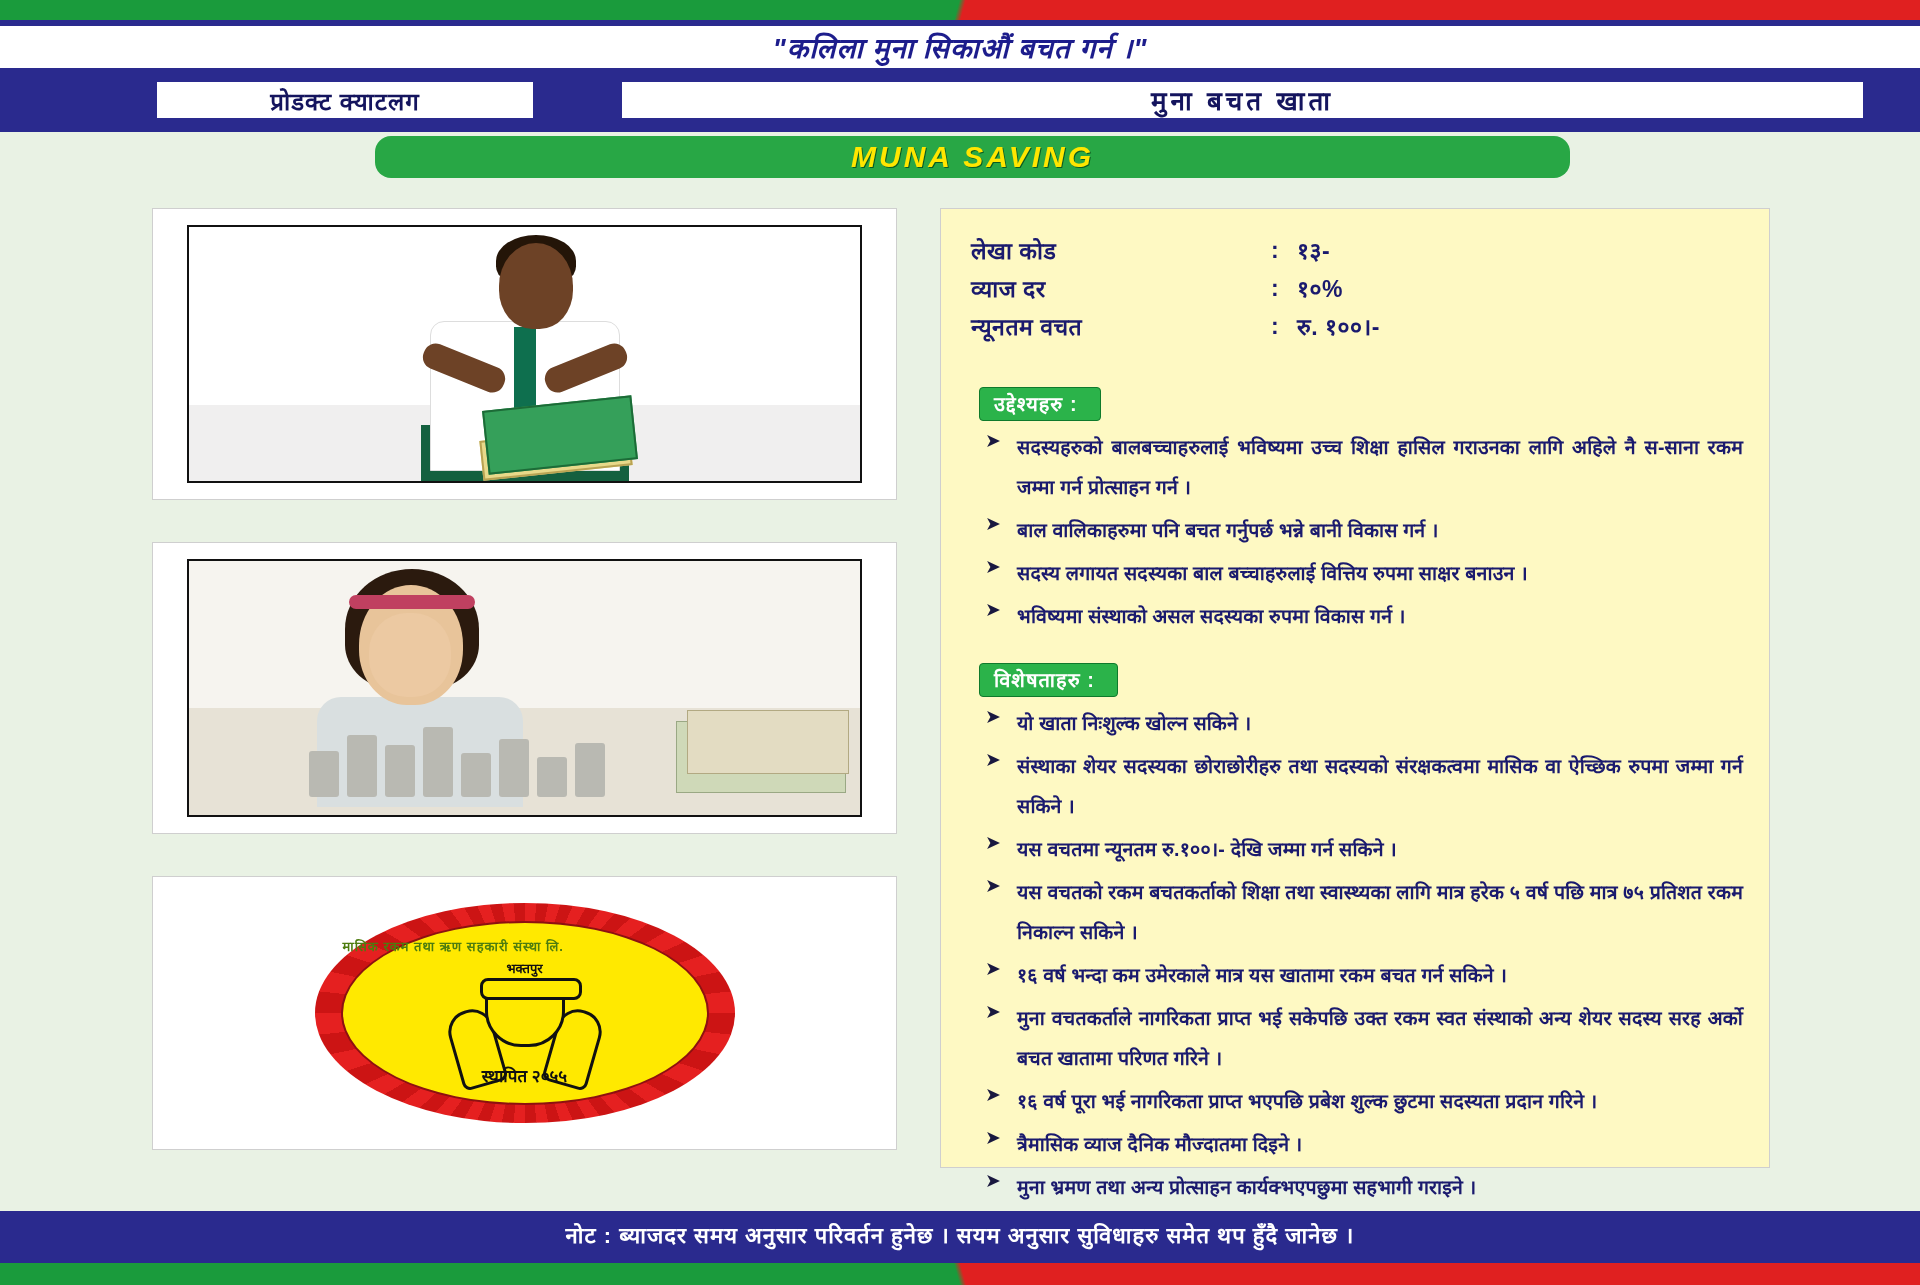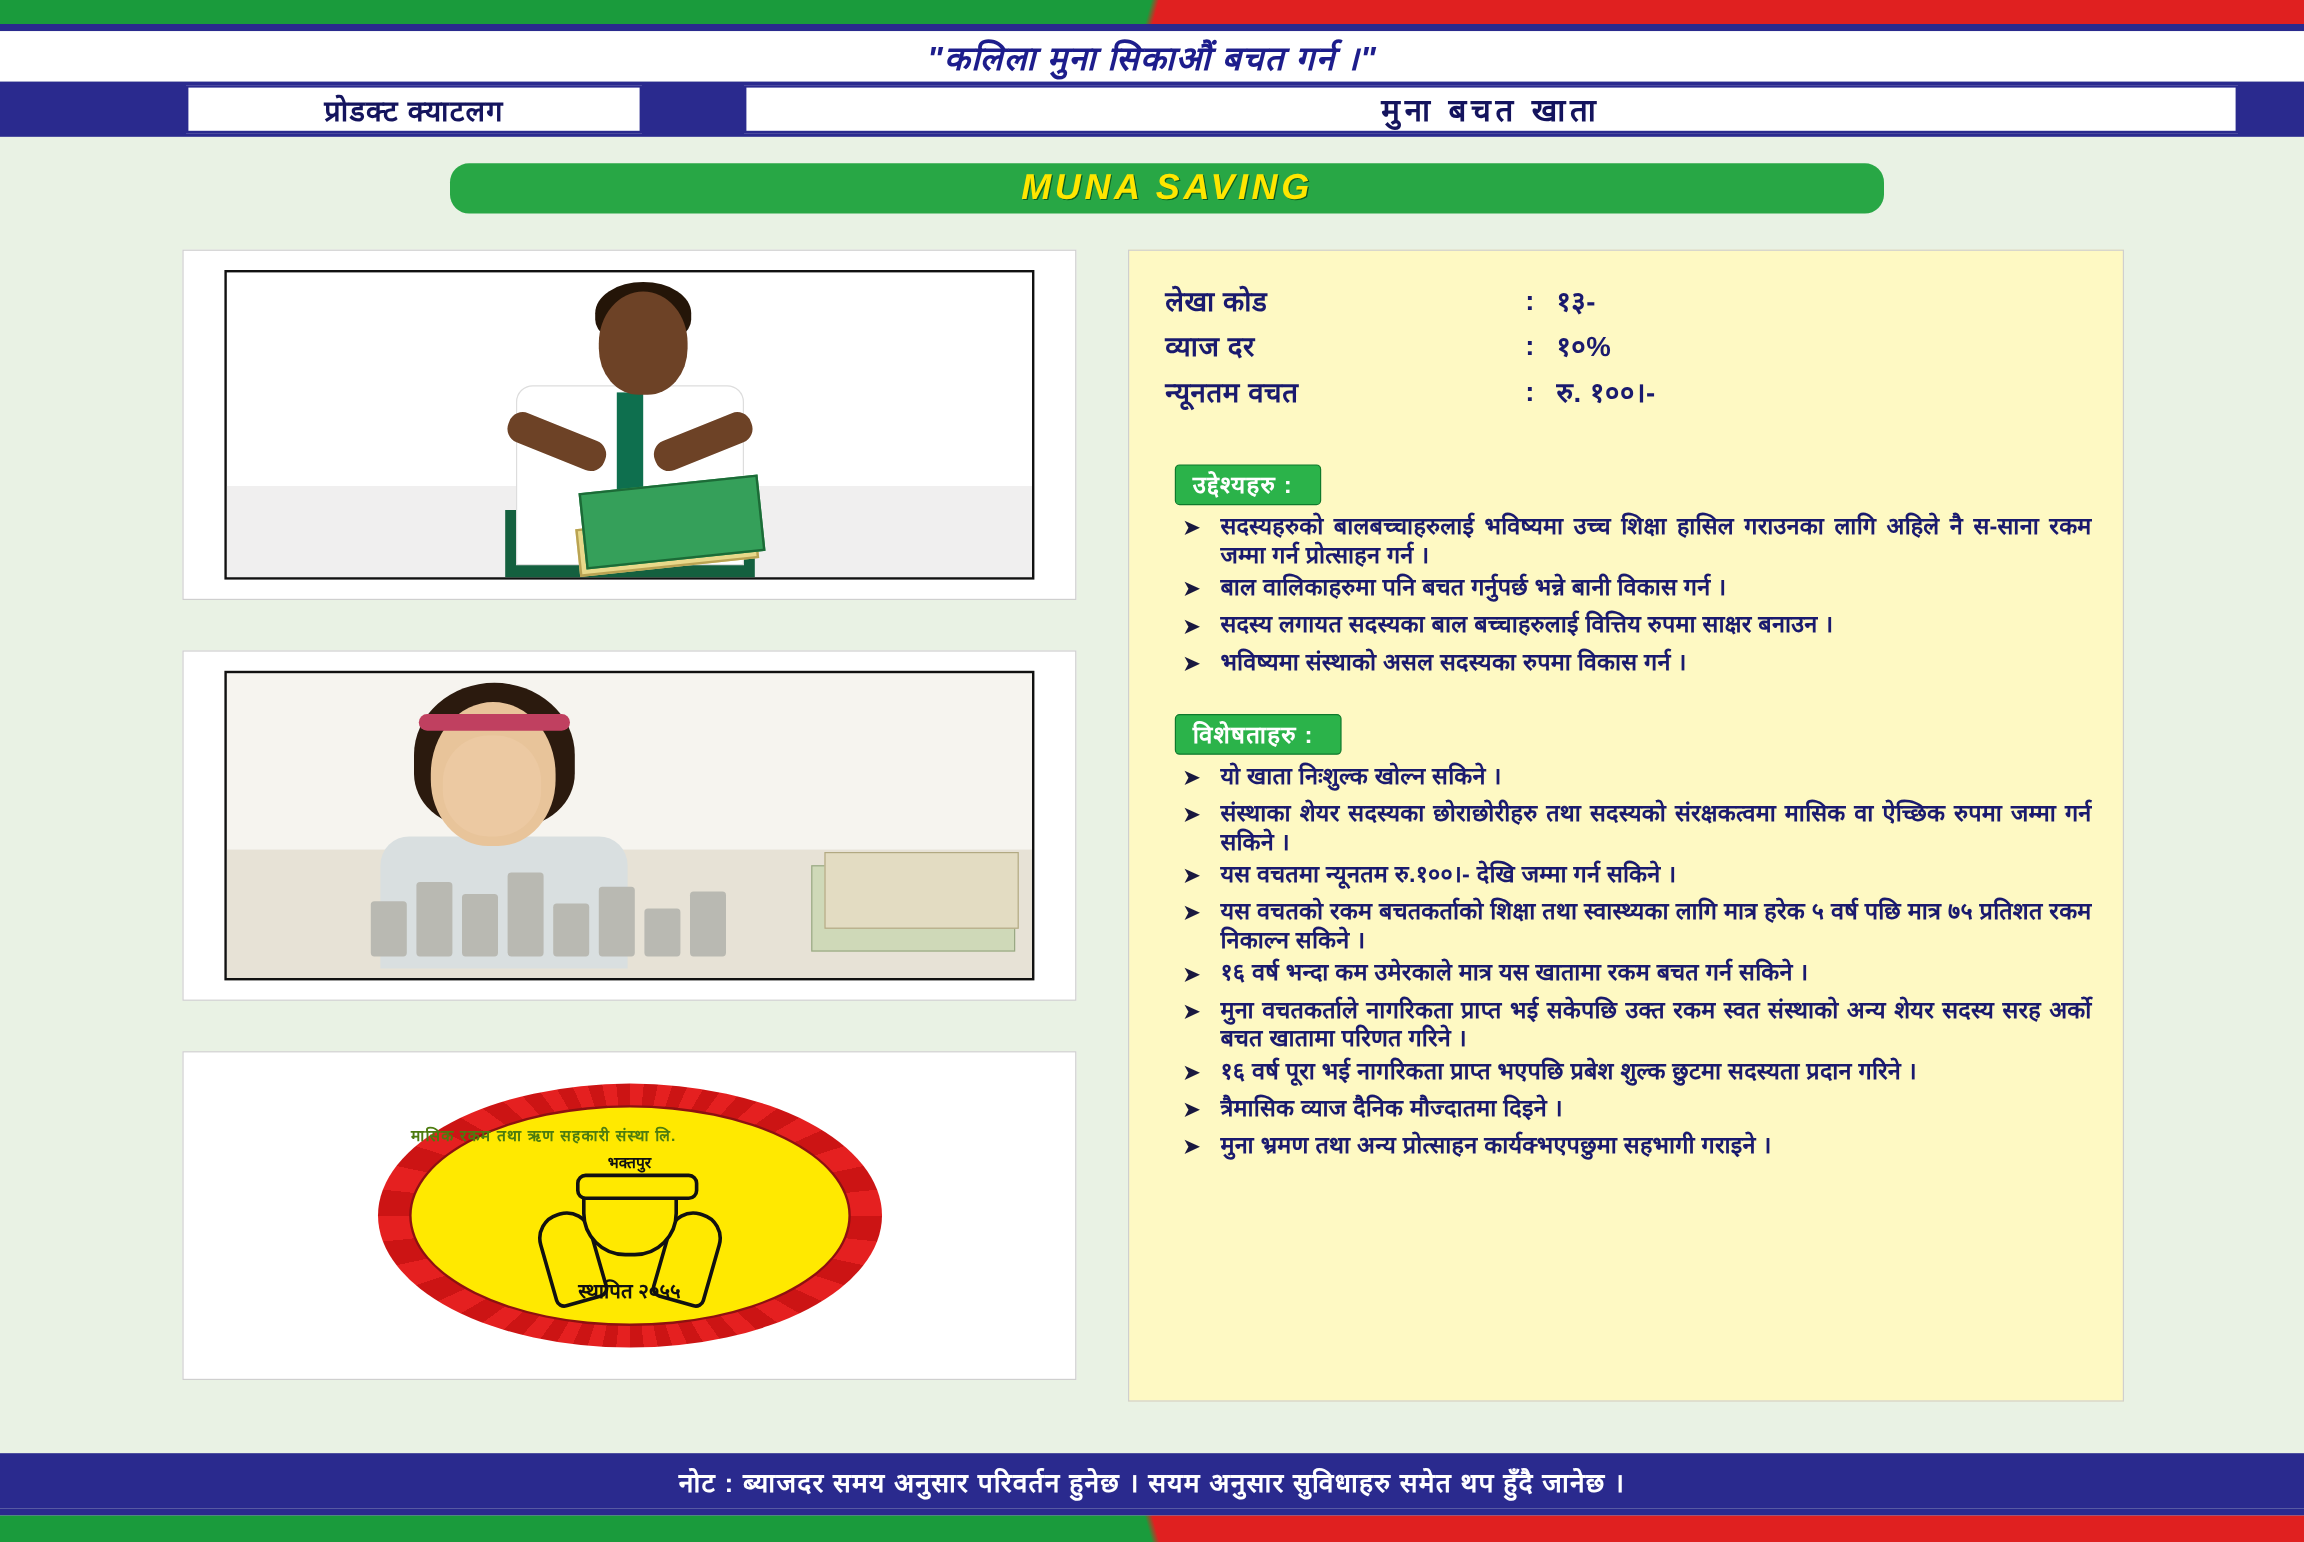--- a/index.html
+++ b/index.html
@@ -46,21 +46,21 @@
     position: absolute; top: 26px; left: 0; width: 1920px; height: 42px;
     background: #ffffff;
     display: flex; align-items: center; justify-content: center;
     color: #1d1d8c;
     font-size: 28px; font-weight: bold; font-style: italic;
     letter-spacing: 1px;
   }
 
   
   .headerband {
-    position: absolute; top: 68px; left: 0; width: 1920px; height: 46px;
+    position: absolute; top: 68px; left: 0; width: 1920px; height: 64px;
     background: #2a2a8e;
     display: flex; align-items: center;
   }
   .hdr-box {
     background: #ffffff;
     border: 2px solid #2a2a8e;
     height: 40px;
     display: flex; align-items: center; justify-content: center;
     color: #14145e;
     font-weight: bold;
@@ -247,21 +247,21 @@
     flex: 0 0 46px;
     color: #19183f;
     font-size: 19px;
     line-height: 28px;
     padding-left: 14px;
   }
   .bullet-text {
     flex: 1 1 auto;
     color: #1a1a6e;
     font-size: 19.5px;
-    line-height: 24px;
+    line-height: 40px;
     font-weight: bold;
     text-align: justify;
     letter-spacing: 0.2px;
   }
 
   
   .noteband {
     position: absolute; bottom: 28px; left: 0; width: 1920px; height: 46px;
     background: #2a2a8e;
     display: flex; align-items: center; justify-content: center;

